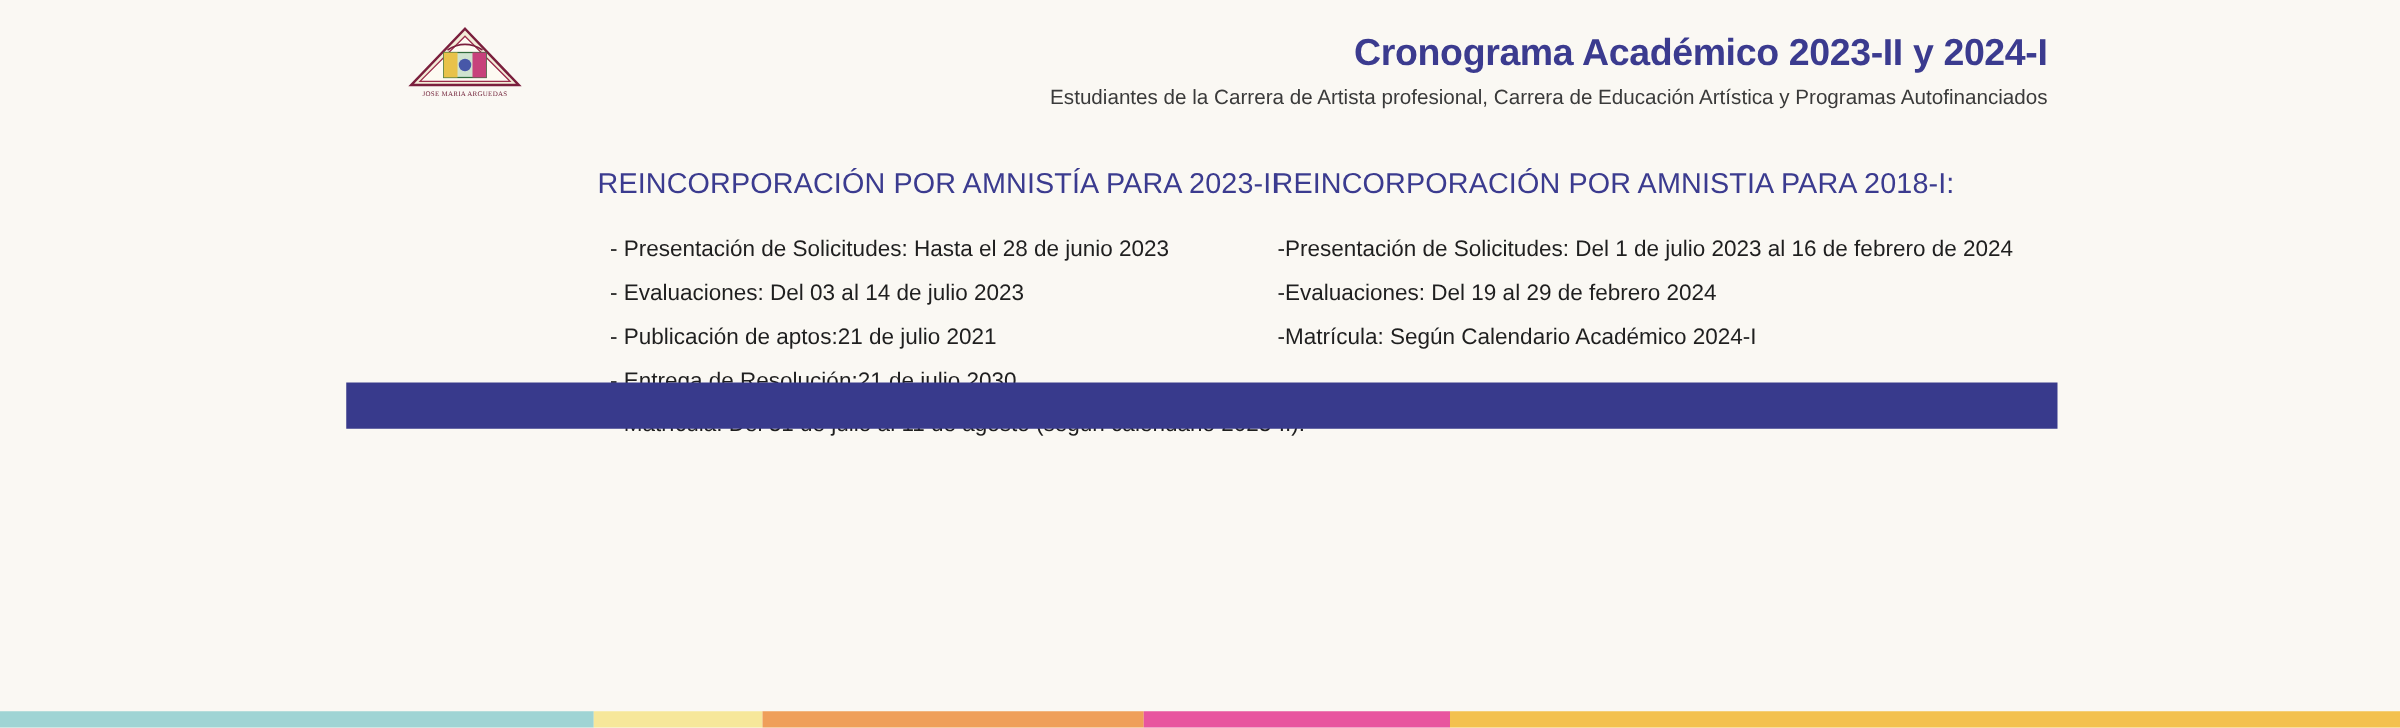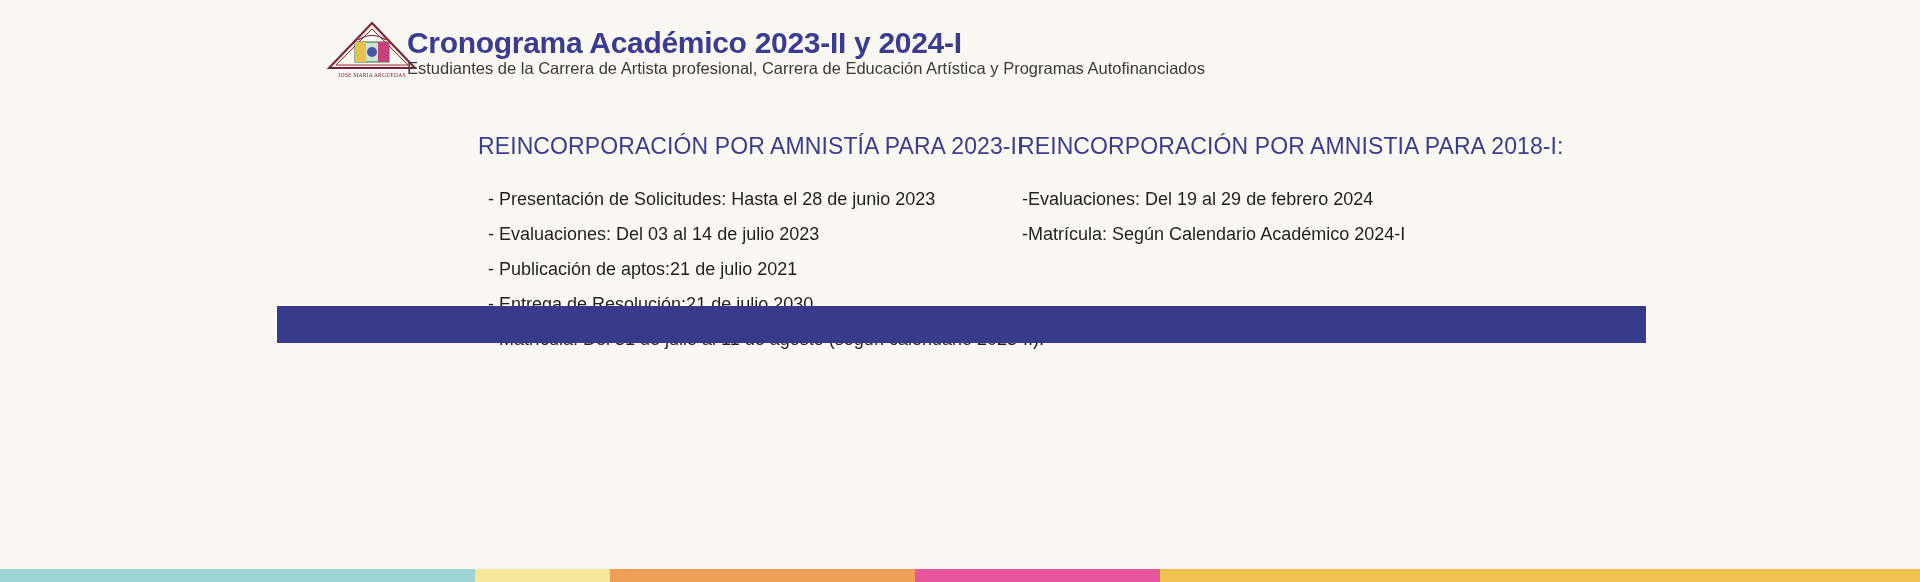--- a/index.html
+++ b/index.html
@@ -26,38 +26,39 @@
     position: absolute;
     left: 325px;
     top: 20px;
     width: 95px;
     height: 62px;
   }
   .logo svg { display: block; }
 
   .title-block {
     position: absolute;
-    left: 407px;
+    left: 438px;
     top: 26px;
     width: 1200px;
-    text-align: left;
+    text-align: right;
   }
   .main-title {
     font-family: "Liberation Sans", sans-serif;
     font-weight: bold;
     font-size: 30px;
     color: #3b3b8f;
     letter-spacing: -0.3px;
     line-height: 1.1;
     margin: 0;
   }
   .subtitle {
     font-family: "Liberation Sans", sans-serif;
     font-size: 16.5px;
     color: #3a3a3a;
+    margin-top: 10px;
     line-height: 1.2;
   }
 
   
   .col {
     position: absolute;
     top: 133px;
   }
   .col-left  { left: 478px;  width: 500px; }
   .col-right { left: 1018px; width: 520px; }
@@ -137,20 +138,21 @@
       <li>- Evaluaciones: Del 03 al 14 de julio 2023</li>
       <li>- Publicación de aptos:21 de julio 2021</li>
       <li>- Entrega de Resolución:21 de julio 2030</li>
       <li>- Matrícula: Del 31 de julio al 11 de agosto (según calendario 2023-II).</li>
     </ul>
   </div>
 
   <div class="col col-right">
     <div class="col-heading">REINCORPORACIÓN POR AMNISTIA PARA 2018-I:</div>
     <ul class="items">
+      <li>-Presentación de Solicitudes: Del 1 de julio 2023 al 16 de febrero de 2024</li>
       <li>-Evaluaciones: Del 19 al 29 de febrero 2024</li>
       <li>-Matrícula: Según Calendario Académico 2024-I</li>
     </ul>
   </div>
 
   <div class="blue-bar" style="background: rgb(56, 58, 140);"></div>
 
   <div class="bottom-strip">
     <div class="seg" style="background: rgb(159, 212, 212); width: 475px;"></div>
     <div class="seg" style="background: rgb(246, 231, 154); width: 135px;"></div>

